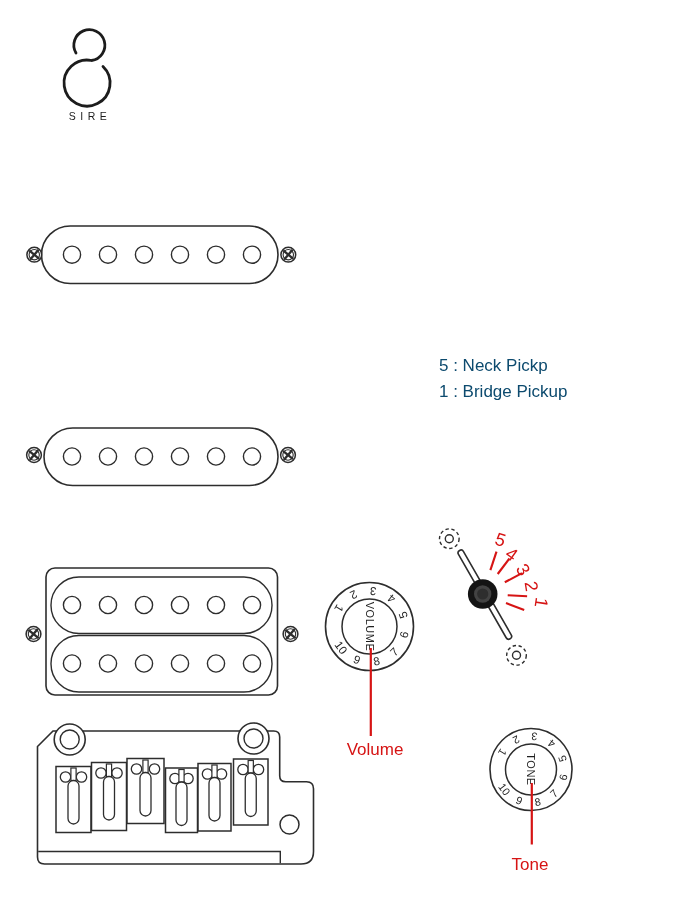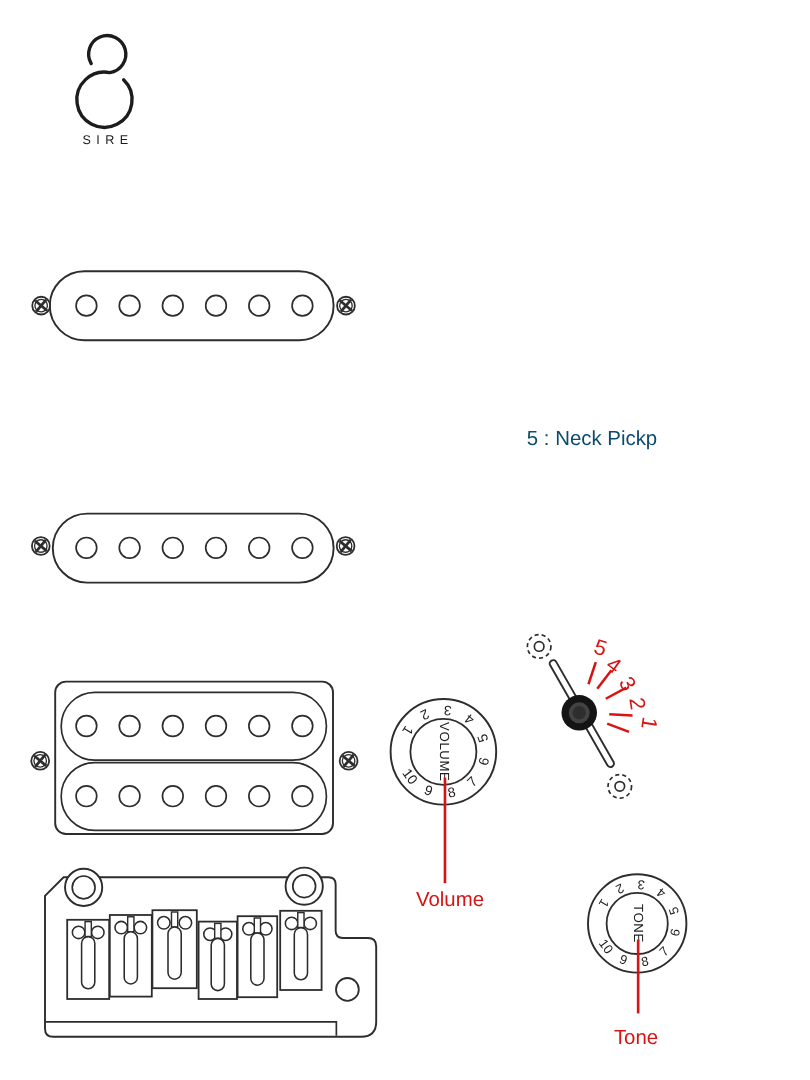--- a/index.html
+++ b/index.html
@@ -221,17 +221,18 @@
           <circle cx="286.5" cy="634" r="7.4" fill="#fff" stroke="#2d2d2d" stroke-width="1.5"></circle>
           <circle cx="286.5" cy="634" r="5.2" fill="none" stroke="#2d2d2d" stroke-width="1.1"></circle>
           <line x1="279.9" y1="634" x2="293.1" y2="634" stroke="#2d2d2d" stroke-width="2.3" transform="rotate(40 286.5 634)"></line>
           <line x1="286.5" y1="627.4" x2="286.5" y2="640.6" stroke="#2d2d2d" stroke-width="2.3" transform="rotate(40 286.5 634)"></line>
         </g>
       </g>
   </svg>
 
   <div class="legend">
     <div>5 : Neck Pickp</div>
+    <div>1 : Bridge Pickup</div>
   </div>
 
   <div id="volume-label" class="callout">Volume</div>
   <div id="tone-label" class="callout">Tone</div>
 </div>
 
 </body></html>

